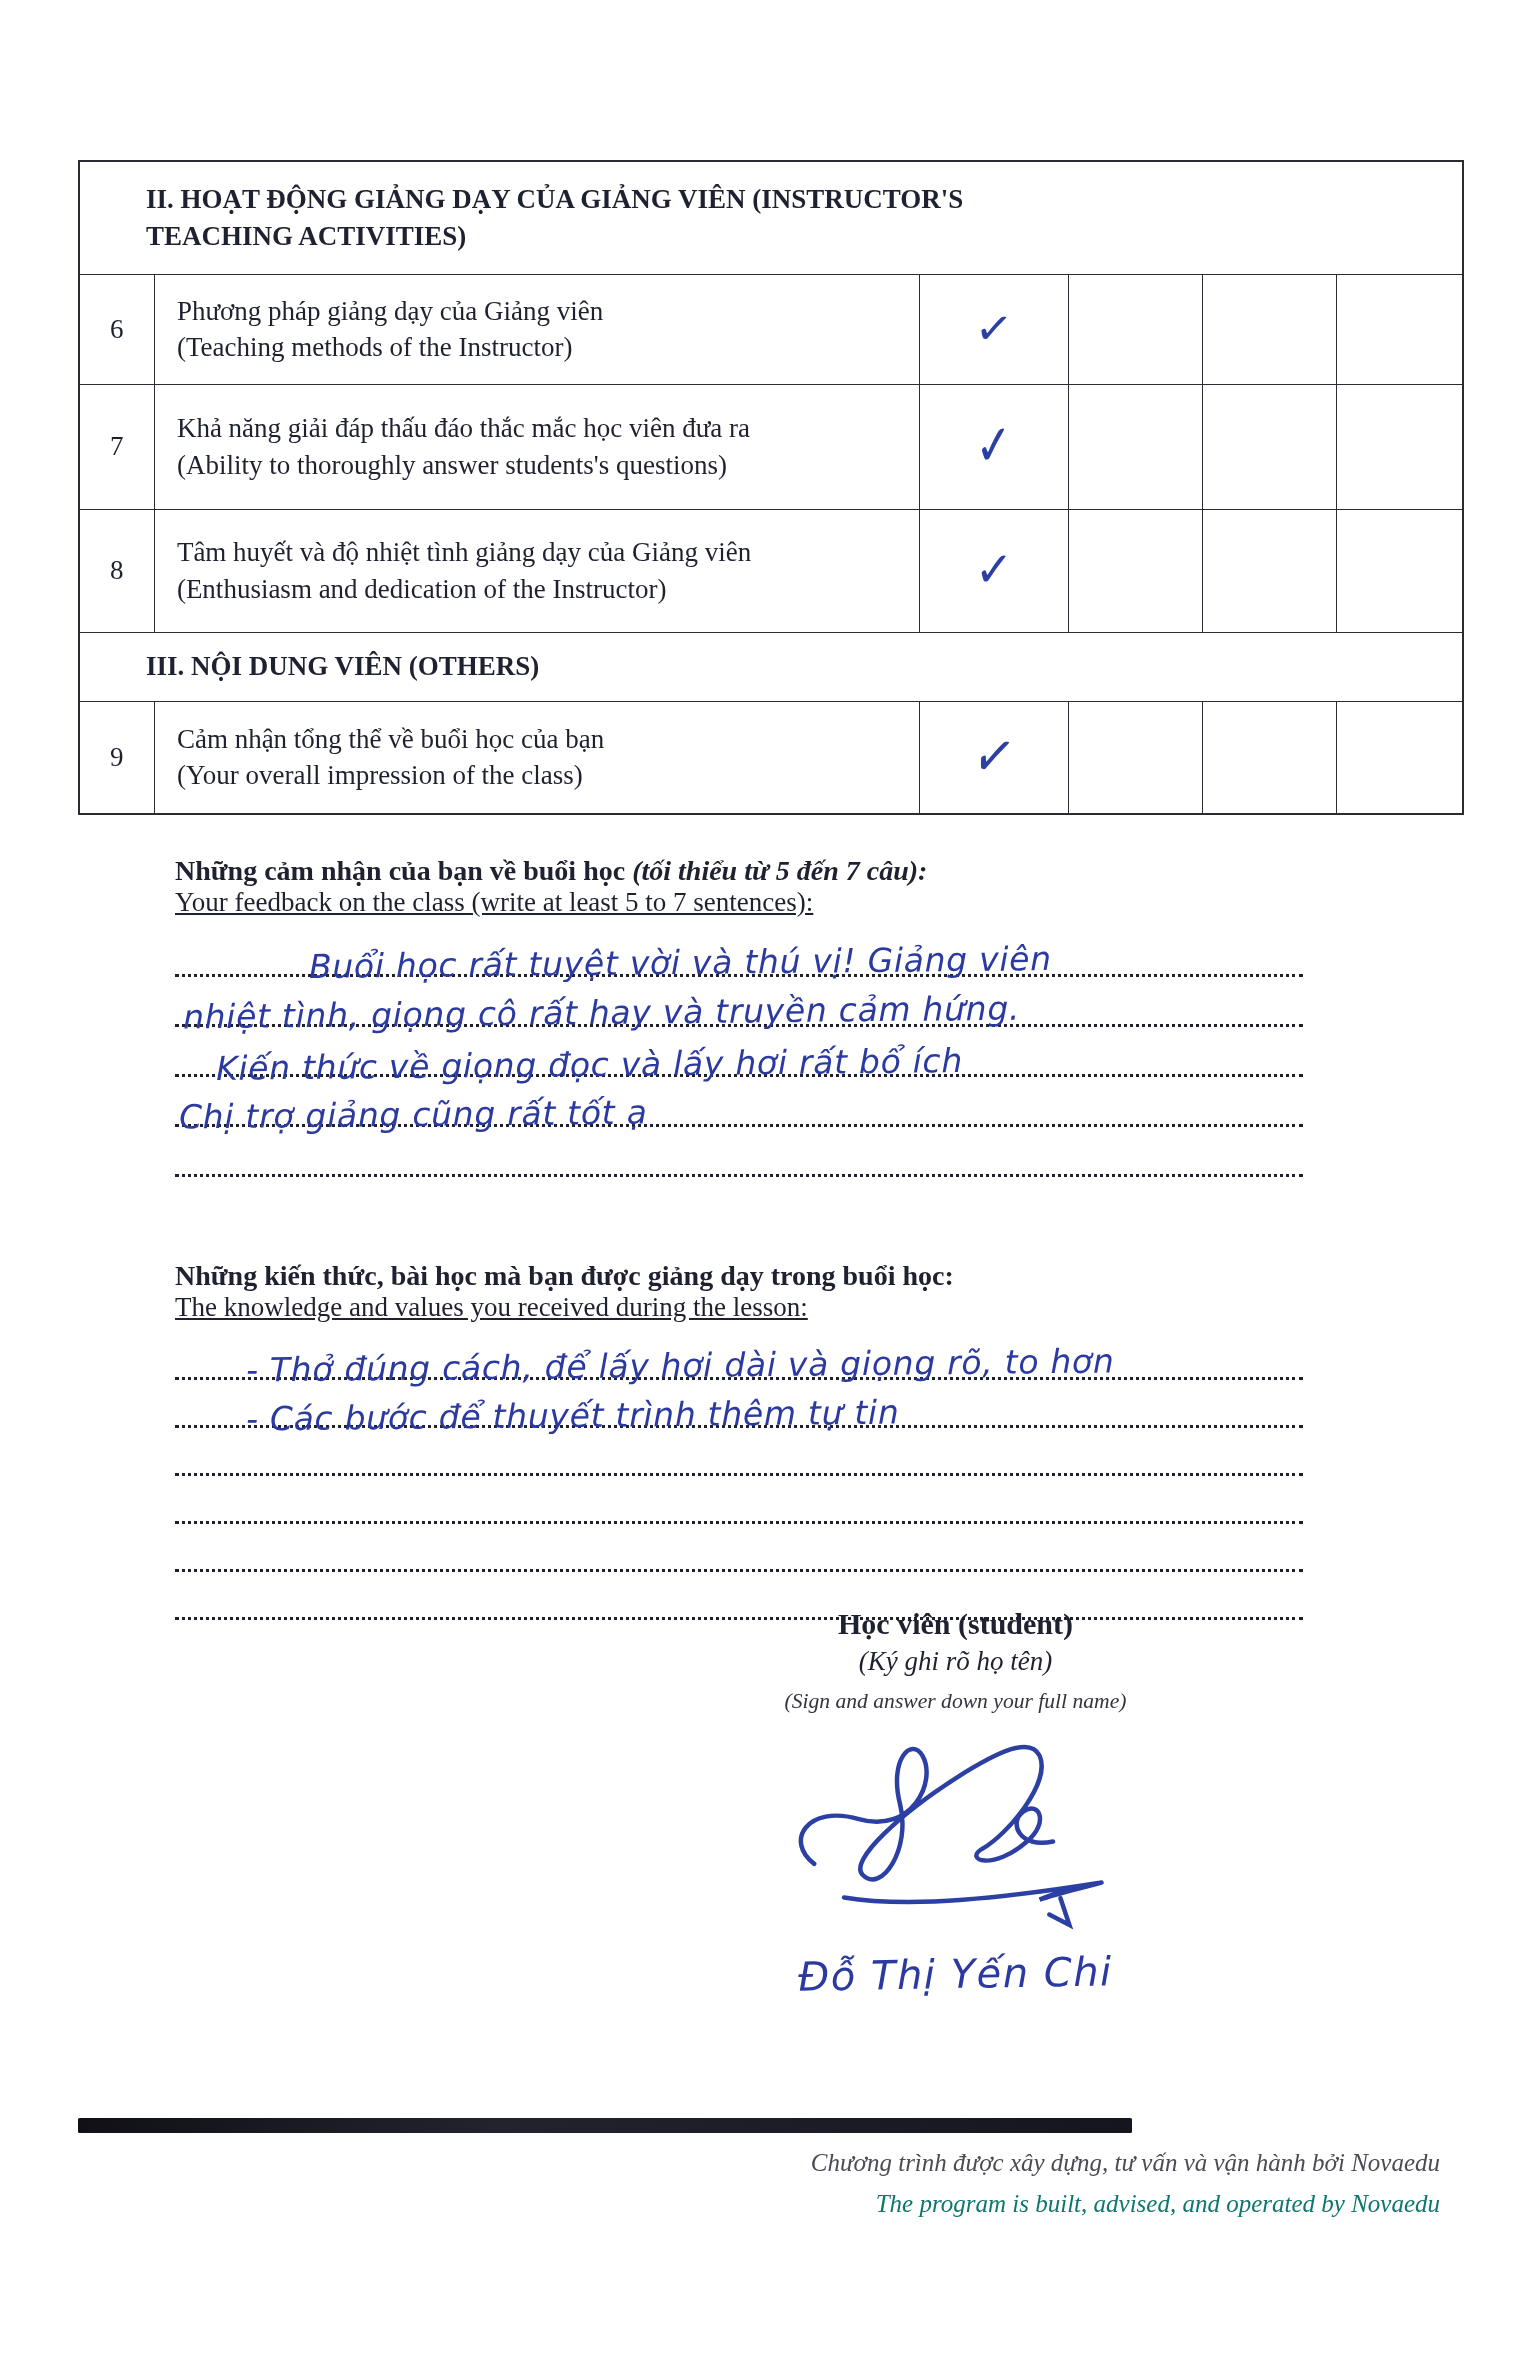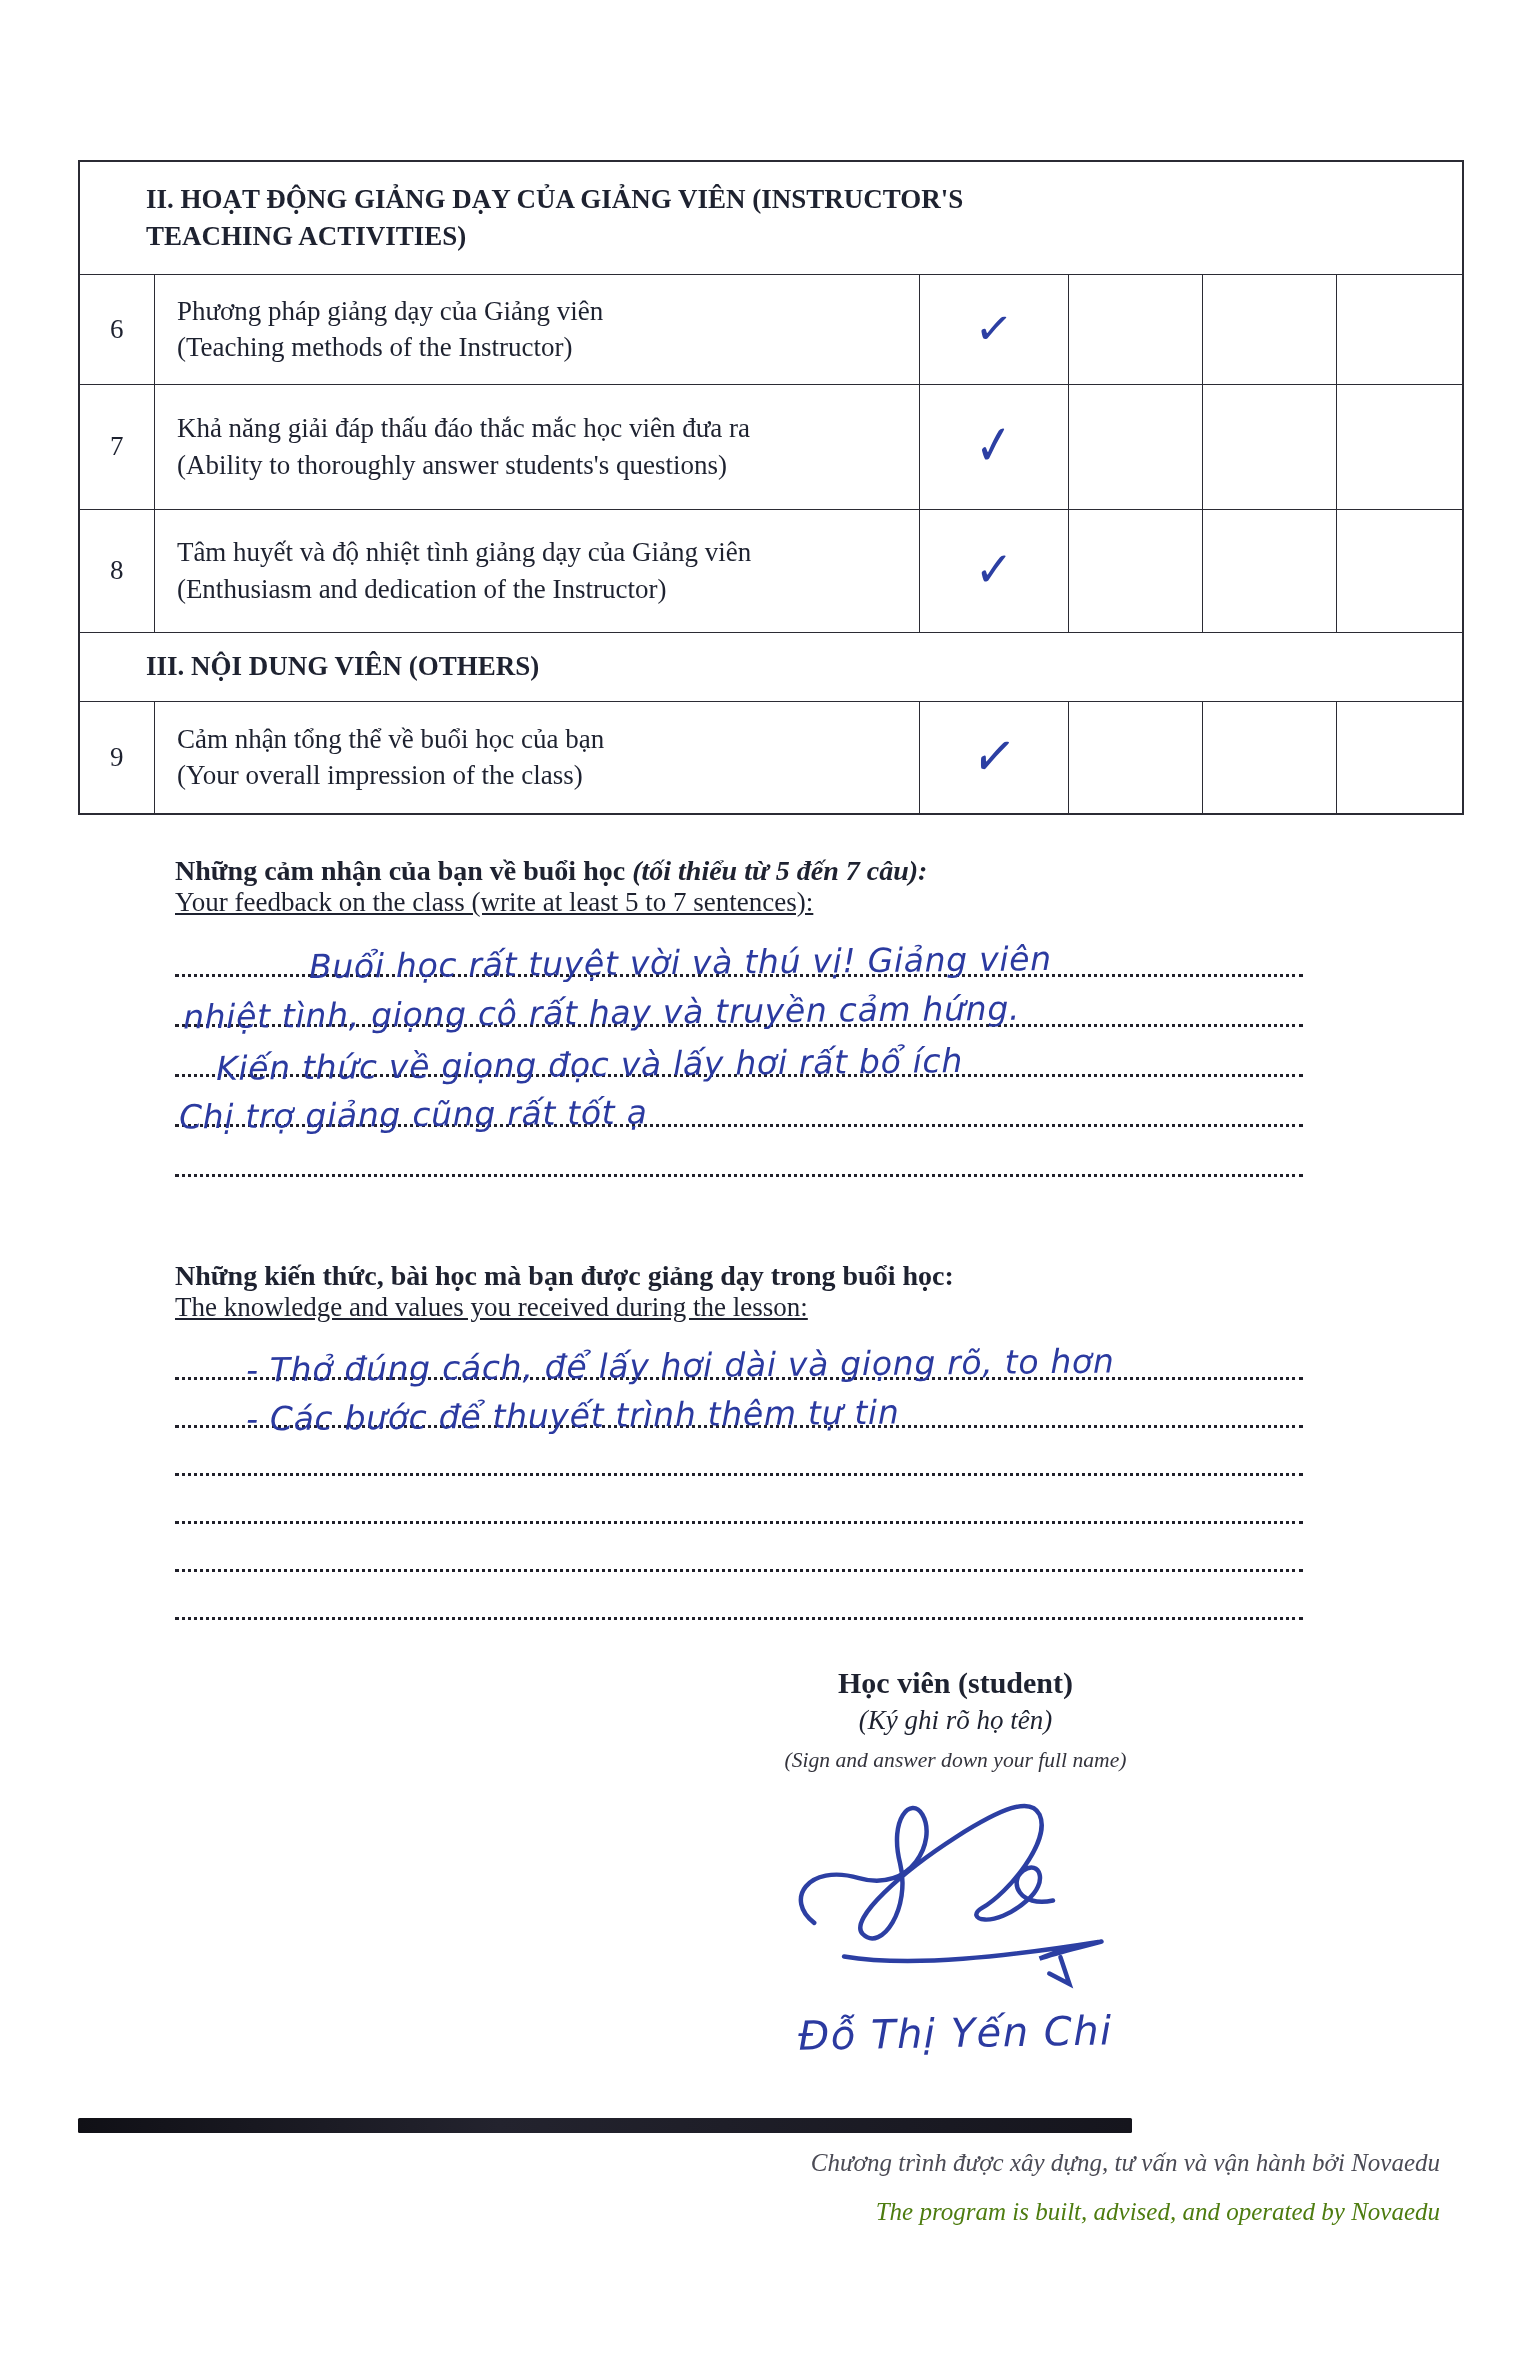--- a/index.html
+++ b/index.html
@@ -57,42 +57,42 @@
   }
   .fb-l0{left:134px;}
   .fb-l1{left:7.5px;}
   .fb-l2{left:41px;bottom:-10.4px;}
   .fb-l3{left:15px;bottom:-9px;}
   .fb-l4{left:3.7px;bottom:-10.4px;}
   .kn-l0{left:71px;}
   .kn-l1{left:71px;bottom:-10.4px;}
 
   
-  .sig-block{position:absolute;left:728px;top:1666px;width:455px;text-align:center;}
+  .sig-block{position:absolute;left:728px;top:1607px;width:455px;text-align:center;}
   .sig-title{font-weight:bold;font-size:30px;}
   .sig-sub-vi{font-style:italic;font-size:27px;margin-top:5px;}
   .sig-sub-en{font-style:italic;font-size:21.6px;margin-top:12px;color:#33333c;}
   .sig-svg{margin-top:7.5px;}
   .sig-name{
     font-family:"DejaVu Sans", sans-serif;font-style:italic;
     color:#2b3aa0;font-size:40px;white-space:nowrap;transform:rotate(-1deg);
     margin-top:1.5px;letter-spacing:1.5px;
   }
 
   
   .footer-bar{
     position:absolute;left:78px;top:2118px;width:1054px;height:15px;
     background:linear-gradient(90deg,#101016,#23232e 40%,#15151d);
     border-radius:1.5px;
   }
   .footer-text{
     position:absolute;left:78px;top:2143px;width:1362px;text-align:right;
     font-style:italic;font-size:25px;color:#4b4b55;line-height:1.62;
   }
-  .footer-text .ft-en{color:#4d7c0f;margin-top:8px;}
+  .footer-text .ft-en{color:#0f766e;}
 </style>
 </head>
 <body>
 
 <div class="page">
 
   <table class="eval">
     <colgroup>
       <col style="width:75px">
         <col style="width:765px">

